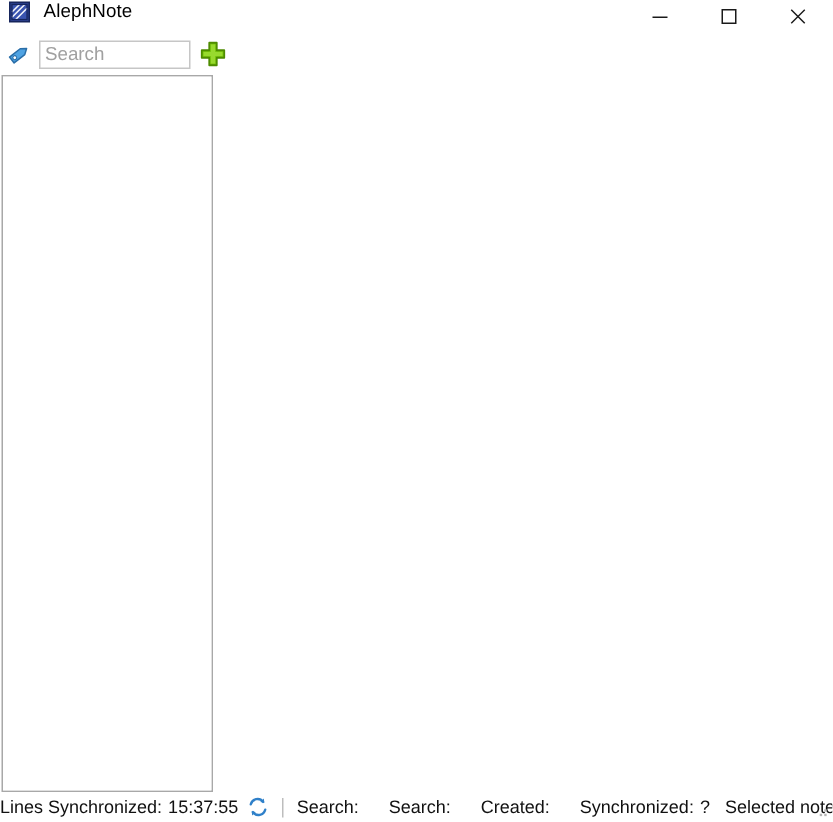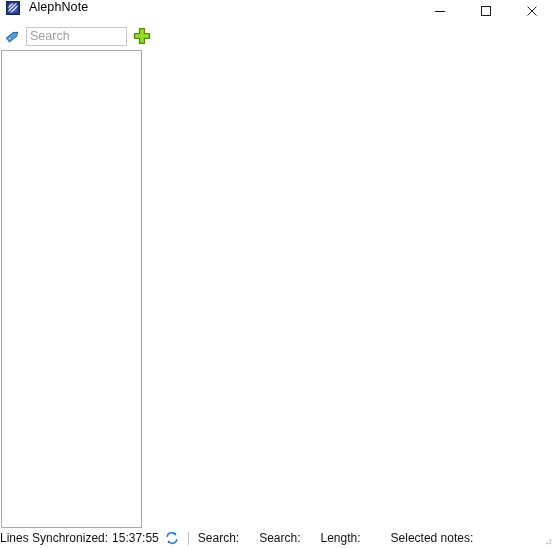--- a/index.html
+++ b/index.html
@@ -329,26 +329,30 @@
     <div class="sb-gap-md"></div>
 
     <div class="sb-cell">
       <span class="sb-label">Search:</span>
       <span class="sb-value"></span>
     </div>
 
     <div class="sb-gap-md"></div>
 
     <div class="sb-cell">
-      <span class="sb-label">Length:</span>
+      <span class="sb-label">Created:</span>
       <span class="sb-value"></span>
     </div>
 
     <div class="sb-gap-md"></div>
 
+    <div class="sb-cell">
+      <span class="sb-label">Synchronized:</span>
+      <span class="sb-value">?</span>
+    </div>
 
     <div class="sb-gap-sm"></div>
 
     <div class="sb-cell">
       <span class="sb-label">Selected notes:</span>
       <span class="sb-value"></span>
     </div>
 
     <div class="sb-gap-lg"></div>
 

